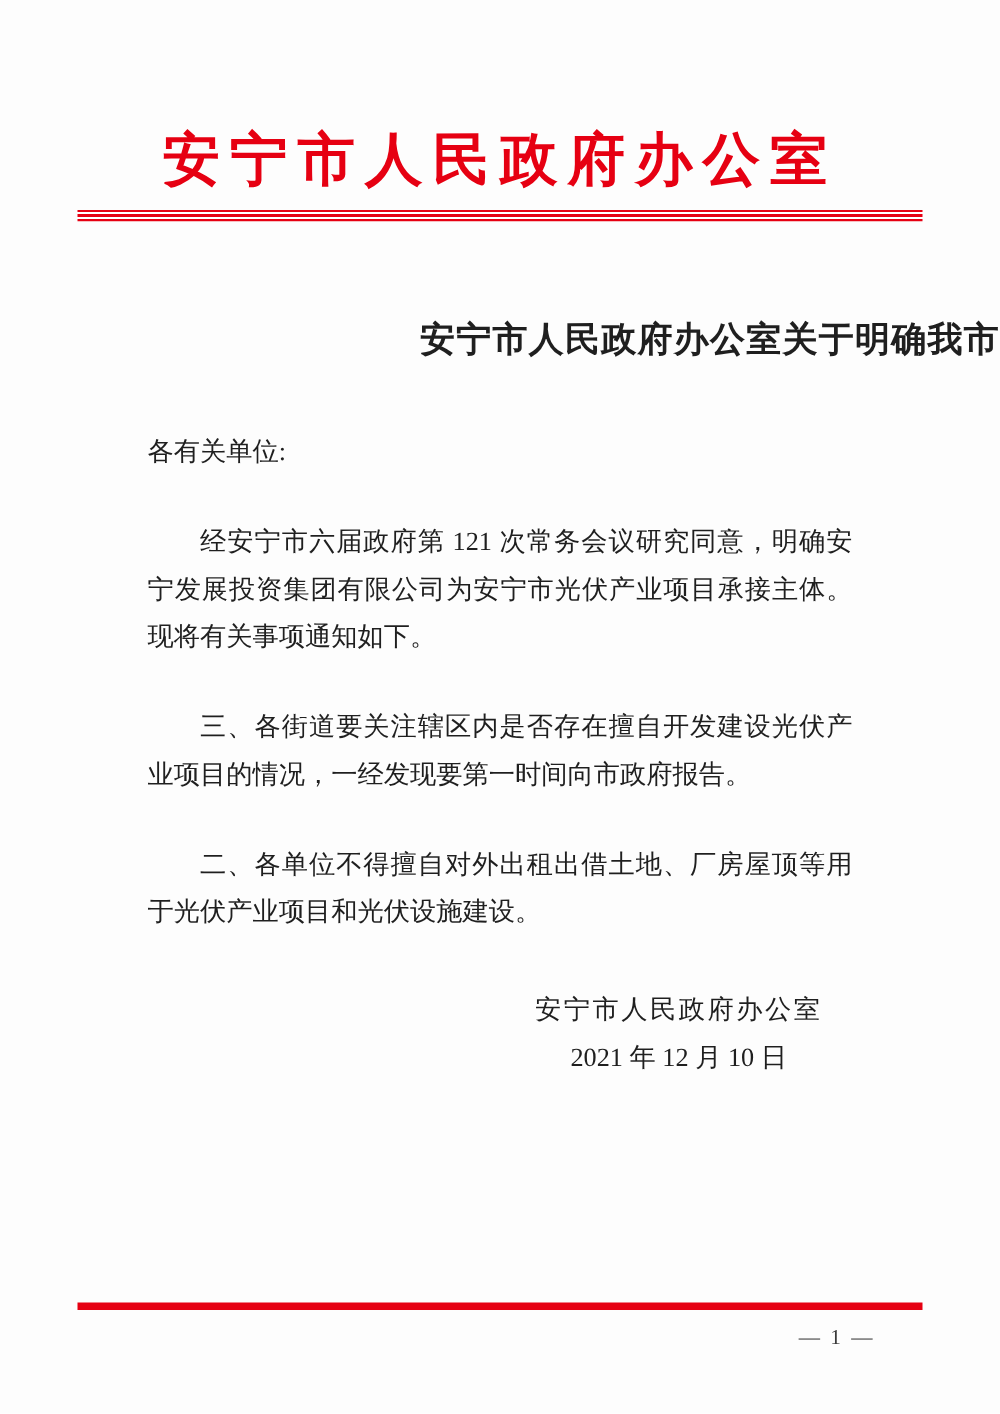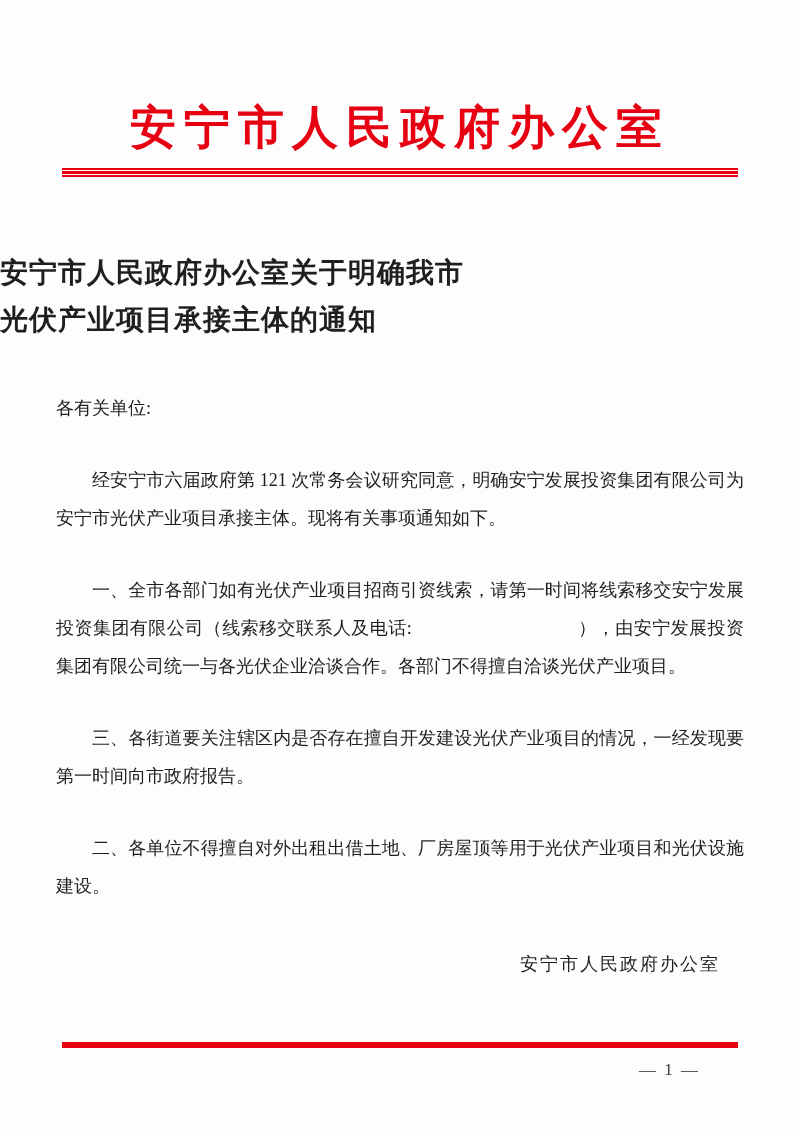--- a/index.html
+++ b/index.html
@@ -35,30 +35,30 @@
       #ffffff 6px, #ffffff 7px,
       #e60012 7px, #e60012 9px);
   }
   .red-rule.single {
     height:6px;
     background:#e60012;
   }
   
   .doc-title {
     margin-top:72px;
-    text-align:left;
+    text-align:right;
     font-size:28px;
     font-weight:bold;
     line-height:47px;
     letter-spacing:1px;
   }
   
   .doc-body {
-    padding:0 56px;
-    font-size:18px;
+    padding:0 118px;
+    font-size:21px;
     line-height:38px;
     text-align:justify;
   }
   .salutation { margin-top:46px; }
   .para { text-indent:2em;margin-top:34px; }
   
   .signoff {
     margin-top:40px;
     display:flex;
     justify-content:flex-end;
@@ -84,33 +84,32 @@
 <div class="page">
 
   <header>
     <div class="letterhead">安宁市人民政府办公室</div>
     <div class="red-rule double"></div>
   </header>
 
   <main>
     <h1 class="doc-title">
       <span>安宁市人民政府办公室关于明确我市</span><br>
-      <span>光伏产业项目承接主体的通知</span>
     </h1>
 
     <div class="doc-body">
       <p class="salutation">各有关单位:</p>
       <p class="para">经安宁市六届政府第 121 次常务会议研究同意，明确安宁发展投资集团有限公司为安宁市光伏产业项目承接主体。现将有关事项通知如下。</p>
-      <p class="para">一、全市各部门如有光伏产业项目招商引资线索，请第一时间将线索移交安宁发展投资集团有限公司（线索移交联系人及电话:　　　　　　　　　），由安宁发展投资集团有限公司统一与各光伏企业洽谈合作。各部门不得擅自洽谈光伏产业项目。</p>
       <p class="para">三、各街道要关注辖区内是否存在擅自开发建设光伏产业项目的情况，一经发现要第一时间向市政府报告。</p>
       <p class="para">二、各单位不得擅自对外出租出借土地、厂房屋顶等用于光伏产业项目和光伏设施建设。</p>
 
       <div class="signoff">
         <div class="signoff-inner">
           <div class="org">安宁市人民政府办公室</div>
+          <div class="date">2021 年 12 月 10 日</div>
         </div>
       </div>
     </div>
   </main>
 
   <footer class="footer">
     <div class="red-rule single"></div>
     <div class="page-number">— 1 —</div>
   </footer>
 

